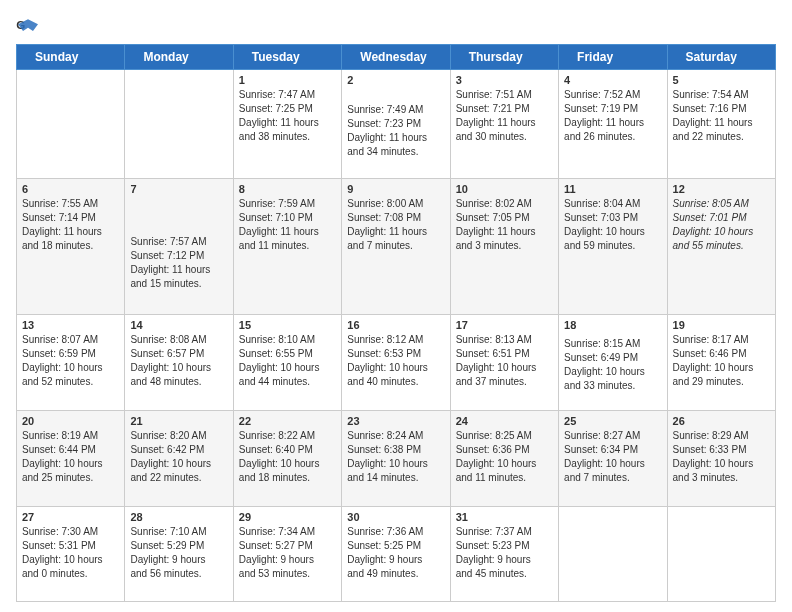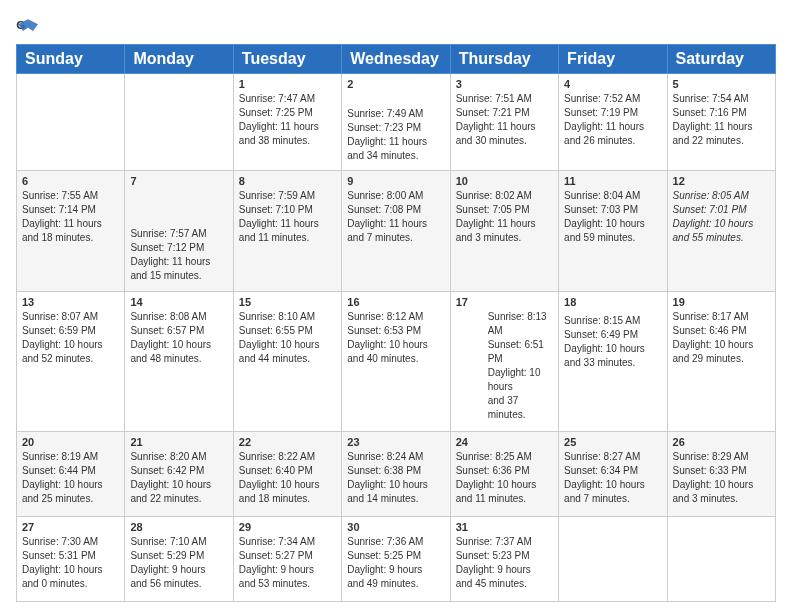--- a/index.html
+++ b/index.html
@@ -58,23 +58,23 @@
     .calendar {
       flex: 1;
       border: 1px solid #ccc;
       border-collapse: collapse;
       width: 100%;
       table-layout: fixed;
     }
     .calendar th {
       background-color: #2a6fbd;
       color: #fff;
-      font-size: 16px;
+      font-size: 12px;
       font-weight: bold;
-      padding: 5px 8px;
+      padding: 5px 18px;
       text-align: left;
       border: 1px solid #4a8fd0;
     }
     .calendar td {
       vertical-align: top;
       padding: 4px 5px;
       border: 1px solid #ccc;
       font-size: 9.5px;
       color: #333;
       background: #fff;
@@ -246,21 +246,21 @@
           </td>
           <td>
             <span class="day-num">16</span>
             <div class="cell-text" style="white-space: pre-line;">Sunrise: 8:12 AM
 Sunset: 6:53 PM
 Daylight: 10 hours
 and 40 minutes.</div>
           </td>
           <td>
             <span class="day-num">17</span>
-            <div class="cell-text" style="white-space: pre-line; margin-left: 32px;">Sunrise: 8:13 AM
+            <div class="cell-text" style="white-space: pre-line;">Sunrise: 8:13 AM
 Sunset: 6:51 PM
 Daylight: 10 hours
 and 37 minutes.</div>
           </td>
           <td>
             <span class="day-num">18</span>
             <div class="cell-text" style="white-space: pre-line; margin-top: 6px;">Sunrise: 8:15 AM
 Sunset: 6:49 PM
 Daylight: 10 hours
 and 33 minutes.</div>

